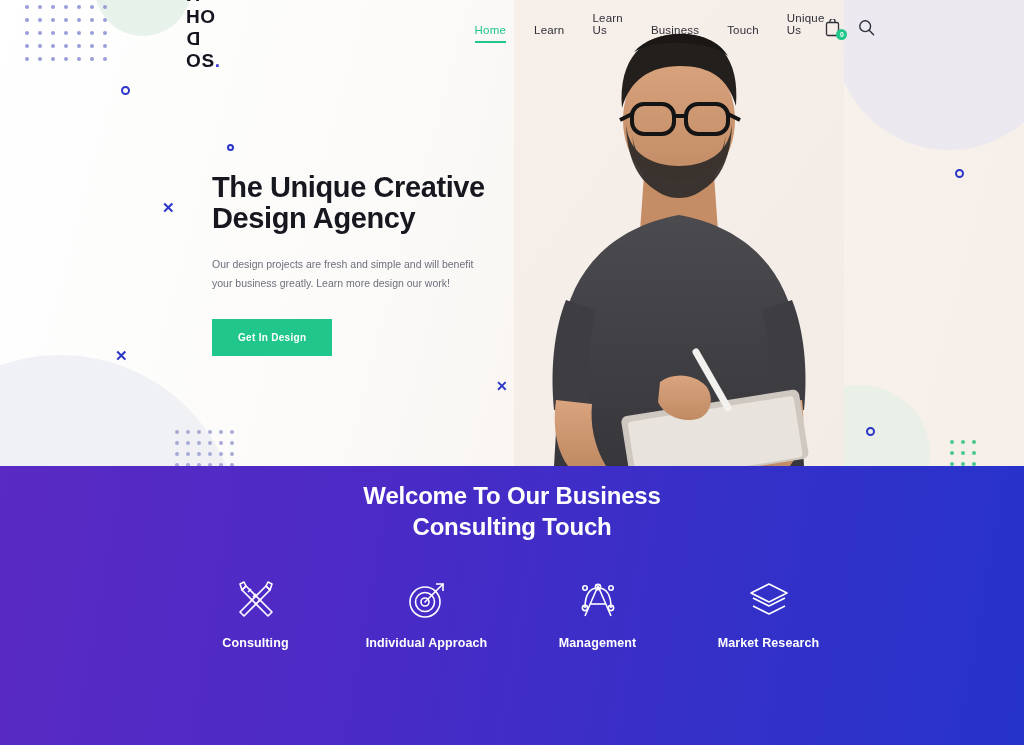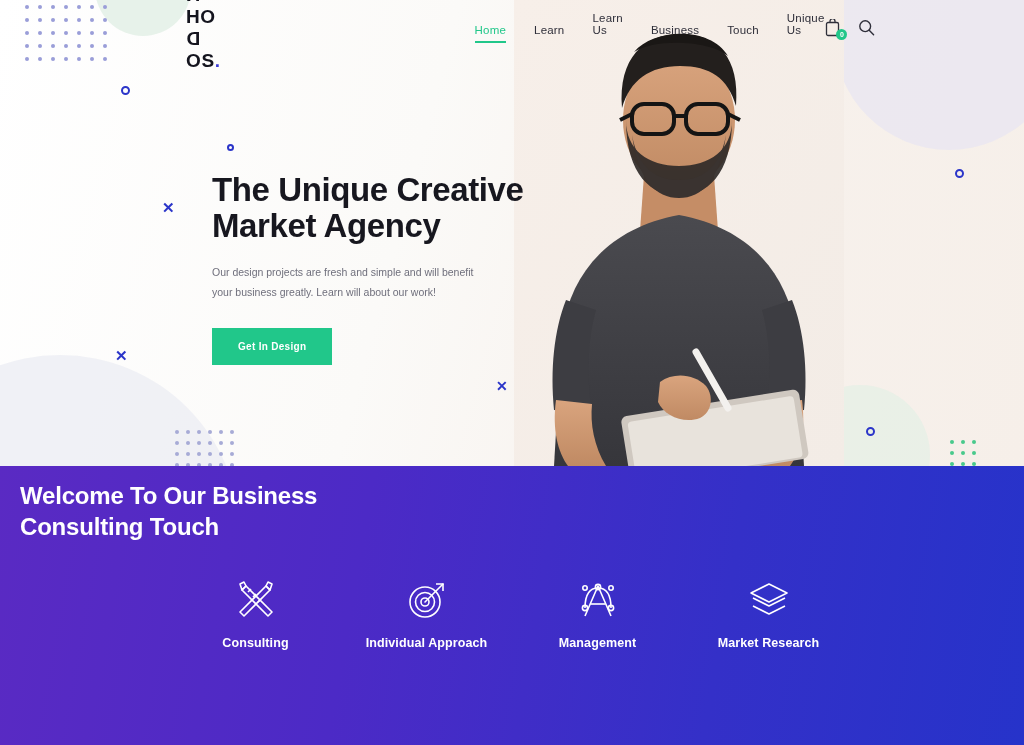--- a/index.html
+++ b/index.html
@@ -77,21 +77,21 @@
   .icon-btn{ position:relative; width:18px; height:18px; cursor:pointer; }
   .cart-badge{
     position:absolute; right:-5px; bottom:-3px; width:11px; height:11px;
     border-radius:50%; background:#21c78a; color:#fff; font-size:7px;
     display:flex; align-items:center; justify-content:center; font-weight:bold;
   }
 
   
   .hero-content{ position:absolute; left:212px; top:172px; width:330px; z-index:20; }
   .hero-title{
-    font-size:33px; line-height:1.08; font-weight:bold; color:#17171f;
+    font-size:29px; line-height:1.08; font-weight:bold; color:#17171f;
     letter-spacing:-.4px;
   }
   .hero-sub{
     margin-top:20px; font-size:10.5px; line-height:1.85; color:#6f6f7c; width:262px;
   }
   .btn-cta{
     margin-top:26px; display:inline-block; background:#21c78a; color:#fff;
     font-size:10px; font-weight:bold; padding:13px 26px; border:none;
     cursor:pointer; letter-spacing:.3px;
   }
@@ -100,22 +100,22 @@
   .purple{
     position:absolute; top:466px; left:0; width:1024px; height:279px;
     background:linear-gradient(100deg,#5a2ac3 0%,#4c2ac6 35%,#3430c8 70%,#2633ca 100%);
     overflow:hidden;
   }
   .eyebrow{
     text-align:center; margin-top:88px; color:#c9c2ef; font-size:8px;
     letter-spacing:2.4px; font-weight:bold;
   }
   .section-title{
-    text-align:left; margin-top:15px; color:#fff; font-size:24px;
-    font-weight:bold; line-height:1.28; letter-spacing:-.2px;padding-left:20px;
+    text-align:center; margin-top:15px; color:#fff; font-size:24px;
+    font-weight:bold; line-height:1.28; letter-spacing:-.2px;
   }
   .cards{
     display:flex; margin-top:34px; padding:0 170px; gap:0;
   }
   .card{ flex:1; text-align:center; color:#fff; }
   .card-icon{ height:48px; display:flex; align-items:center; justify-content:center; }
   .card-title{ margin-top:12px; font-size:12.5px; font-weight:bold; letter-spacing:.1px; }
 </style>
 </head>
 <body>
@@ -320,23 +320,23 @@
             <circle cx="7.2" cy="7.2" r="5.4"></circle>
             <line x1="11.2" y1="11.2" x2="15.6" y2="15.8" stroke-linecap="round"></line>
           </svg>
         </div>
       </div>
     </div>
 
     <div class="hero-content">
       <h1 class="hero-title">
         <span>The Unique Creative</span><br>
-        <span>Market Agency</span>
+        <span>Design Agency</span>
       </h1>
-      <p class="hero-sub">Our design projects are fresh and simple and will benefit your business greatly. Learn will about our work!</p>
+      <p class="hero-sub">Our design projects are fresh and simple and will benefit your business greatly. Learn more design our work!</p>
       <button class="btn-cta">Get In Design</button>
     </div>
   </section>
 
   <section class="purple">
     <h2 class="section-title">
       <span>Welcome To Our Business</span><br>
       <span>Consulting Touch</span>
     </h2>
 

